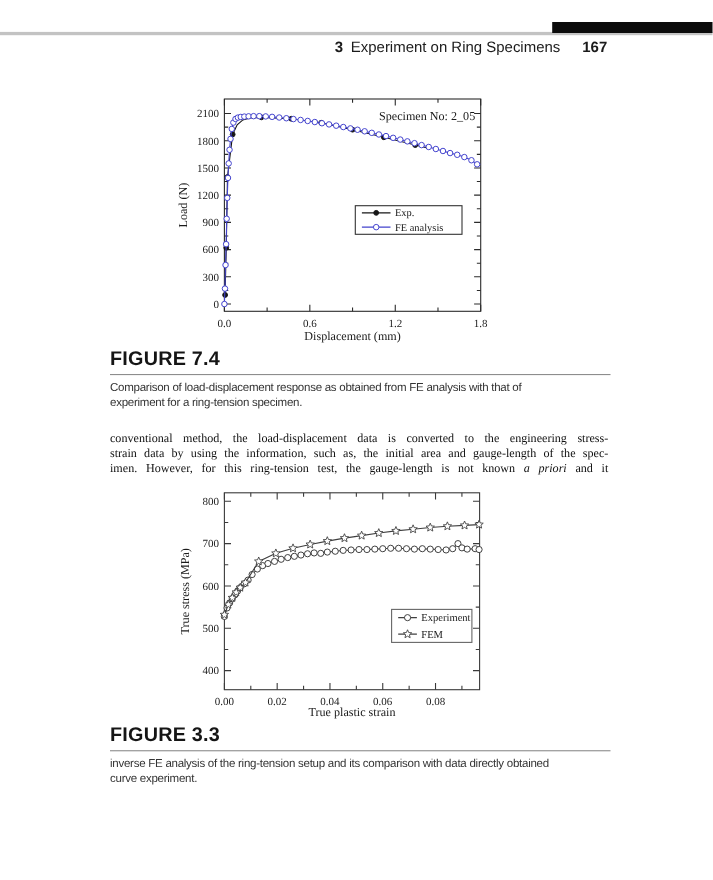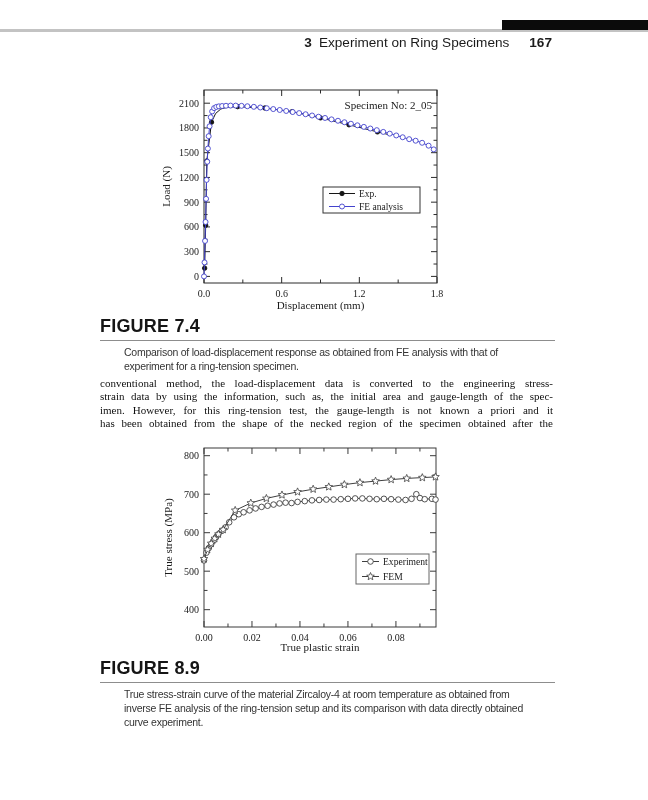--- a/index.html
+++ b/index.html
@@ -7,26 +7,26 @@
         font-family:"Liberation Sans",sans-serif;}
   .header-rule{position:absolute;left:0;top:29px;width:648px;height:3px;background:#c3c3c3;}
   .header-black-bar{position:absolute;left:502px;top:20px;width:146px;height:10px;background:#0b0b0b;}
   .running-head{position:absolute;top:35px;right:96px;font-size:13.6px;color:#1b1b1b;white-space:nowrap;}
   .ch-num{font-weight:bold;margin-right:7px;}
   .page-num{font-weight:bold;margin-left:20px;text-align:center;}
   .chart{position:absolute;}
   .figure-block{position:absolute;left:100px;width:455px;}
   .fig-label{font-size:18px;font-weight:bold;color:#151515;letter-spacing:.2px;
              border-bottom:1.5px solid #8d8d8d;padding-bottom:3px;}
-  .fig-caption{margin-top:4px;font-size:10.5px;line-height:14px;color:#343434;letter-spacing:-.25px;margin-left:24px;}
+  .fig-caption{margin-top:4px;font-size:10.5px;line-height:14px;color:#343434;letter-spacing:-.25px;}
   .fig-caption div{white-space:nowrap;}
-  .body-text{position:absolute;left:100px;top:377px;width:453px;
+  .body-text{position:absolute;left:100px;top:393px;width:453px;
              font-family:"Liberation Serif",serif;font-size:11px;line-height:13.4px;color:#101010;}
   .jline{text-align:justify;text-align-last:justify;}
-  .it{}
+  .it{font-style:italic;}
 </style>
 </head>
 <body>
 
 <div class="page">
 
   <div class="header-rule"></div>
   <div class="header-black-bar"></div>
 
   <div class="running-head">
@@ -170,21 +170,20 @@
     <div class="fig-caption">
       <div>Comparison of load-displacement response as obtained from FE analysis with that of</div>
       <div>experiment for a ring-tension specimen.</div>
     </div>
   </div>
 
   <div class="body-text">
     <div class="jline">conventional method, the load-displacement data is converted to the engineering stress-</div>
     <div class="jline">strain data by using the information, such as, the initial area and gauge-length of the spec-</div>
     <div class="jline"><span>imen. However, for this ring-tension test, the gauge-length is not known </span><span class="it">a priori</span><span> and it</span></div>
-    <div class="jline">has been obtained from the shape of the necked region of the specimen obtained after the</div>
   </div>
 
   <svg class="chart" width="300" height="218" style="left: 160px; top: 438px;">
       <rect x="44" y="10" width="232" height="179" fill="none" stroke="#3a3a3a" stroke-width="1"></rect>
       <line x1="44" y1="189" x2="44" y2="183" stroke="#3a3a3a" stroke-width="1"></line>
       <line x1="44" y1="10" x2="44" y2="16" stroke="#3a3a3a" stroke-width="1"></line>
       <text x="44" y="203" font-size="10" text-anchor="middle" fill="#1a1a1a" font-family="Liberation Serif, DejaVu Serif, serif">0.00</text>
       <line x1="91.98345398138574" y1="189" x2="91.98345398138574" y2="183" stroke="#3a3a3a" stroke-width="1"></line>
       <line x1="91.98345398138574" y1="10" x2="91.98345398138574" y2="16" stroke="#3a3a3a" stroke-width="1"></line>
       <text x="91.98345398138574" y="203" font-size="10" text-anchor="middle" fill="#1a1a1a" font-family="Liberation Serif, DejaVu Serif, serif">0.02</text>
@@ -300,21 +299,20 @@
       <rect x="196" y="116" width="73" height="30" fill="#ffffff" stroke="#666666" stroke-width="1"></rect>
       <line x1="202" y1="123.5" x2="219" y2="123.5" stroke="#3f3f3f" stroke-width="1"></line>
       <circle cx="210.5" cy="123.5" r="2.8" fill="#ffffff" stroke="#3f3f3f" stroke-width="0.9"></circle>
       <text x="223" y="126.7" font-size="9.6" text-anchor="start" fill="#1a1a1a" font-family="Liberation Serif, DejaVu Serif, serif">Experiment</text>
       <line x1="202" y1="138.5" x2="219" y2="138.5" stroke="#3f3f3f" stroke-width="1"></line>
       <path d="M210.50,134.50L211.56,137.04L214.30,137.26L212.21,139.06L212.85,141.74L210.50,140.30L208.15,141.74L208.79,139.06L206.70,137.26L209.44,137.04Z" fill="#ffffff" stroke="#3f3f3f" stroke-width="0.8"></path>
       <text x="223" y="141.7" font-size="9.6" text-anchor="start" fill="#1a1a1a" font-family="Liberation Serif, DejaVu Serif, serif">FEM</text>
     </svg>
 
   <div class="figure-block" style="top:658px">
-    <div class="fig-label">FIGURE 8.9</div>
+    <div class="fig-label">FIGURE 3.3</div>
     <div class="fig-caption">
-      <div>True stress-strain curve of the material Zircaloy-4 at room temperature as obtained from</div>
       <div>inverse FE analysis of the ring-tension setup and its comparison with data directly obtained</div>
       <div>curve experiment.</div>
     </div>
   </div>
 
 </div>
 
 </body></html>

